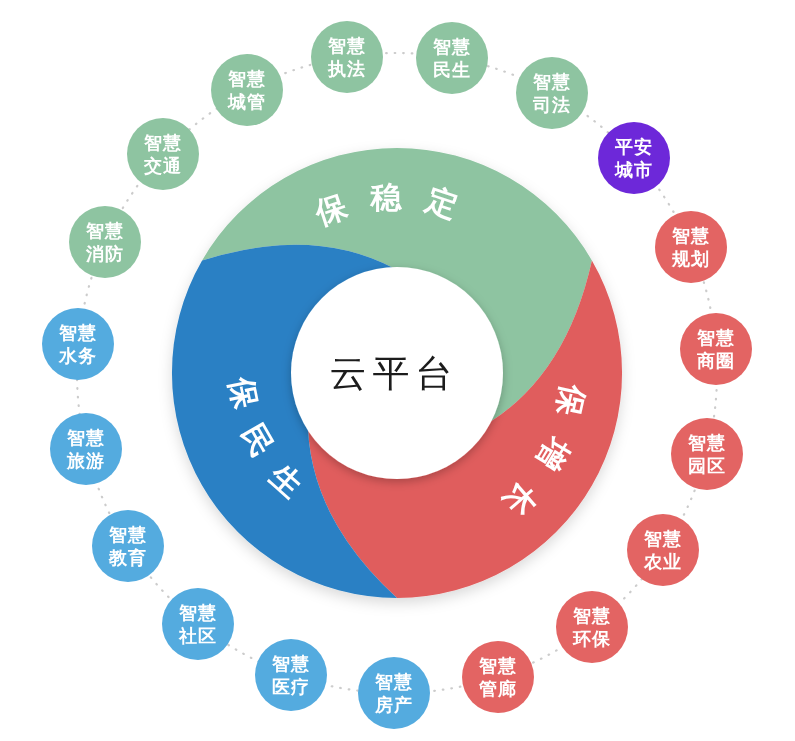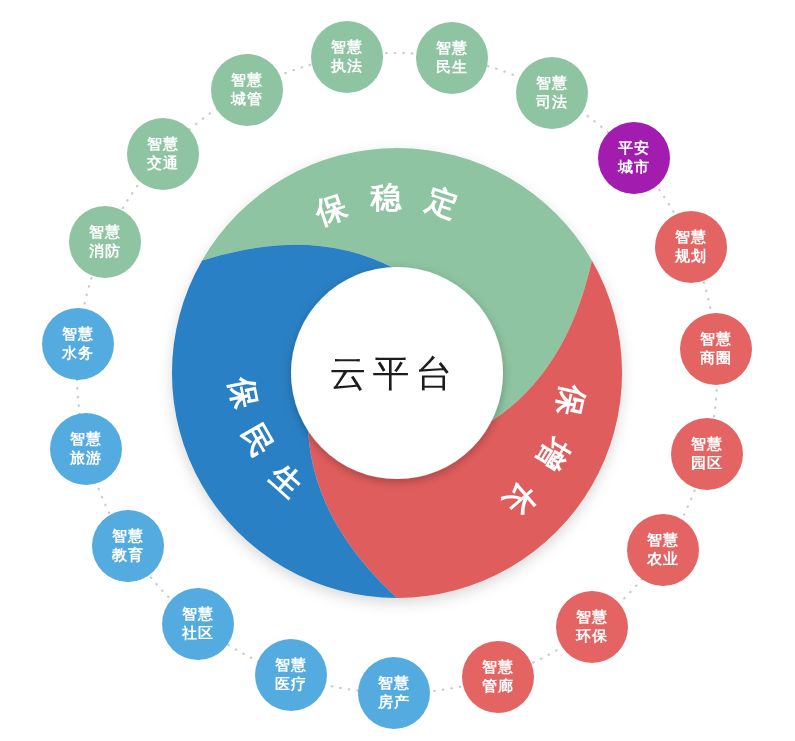--- a/index.html
+++ b/index.html
@@ -25,21 +25,21 @@
   }
   #nodes{position:absolute;left:0;top:0;width:100%;height:100%;}
   .node{
     position:absolute;
     width:72px;height:72px;
     border-radius:50%;
     transform:translate(-50%,-50%);
     display:flex;align-items:center;justify-content:center;
     text-align:right;
     color:#fff;
-    font-size:15px;
+    font-size:18px;
     font-weight:bold;
     line-height:1.3;
   }
   .node span{white-space:pre-line;letter-spacing:1px;}
 </style>
 </head>
 <body>
 
 <div class="stage">
 
@@ -84,21 +84,21 @@
 执法</span>
       </div>
       <div class="node" style="left: 452px; top: 58px; background: rgb(142, 196, 161);">
         <span>智慧
 民生</span>
       </div>
       <div class="node" style="left: 552px; top: 93px; background: rgb(142, 196, 161);">
         <span>智慧
 司法</span>
       </div>
-      <div class="node" style="left: 634px; top: 158px; background: #a21caf;">
+      <div class="node" style="left: 634px; top: 158px; background: #6d28d9;">
         <span>平安
 城市</span>
       </div>
       <div class="node" style="left: 691px; top: 247px; background: rgb(227, 100, 99);">
         <span>智慧
 规划</span>
       </div>
       <div class="node" style="left: 716px; top: 349px; background: rgb(227, 100, 99);">
         <span>智慧
 商圈</span>

